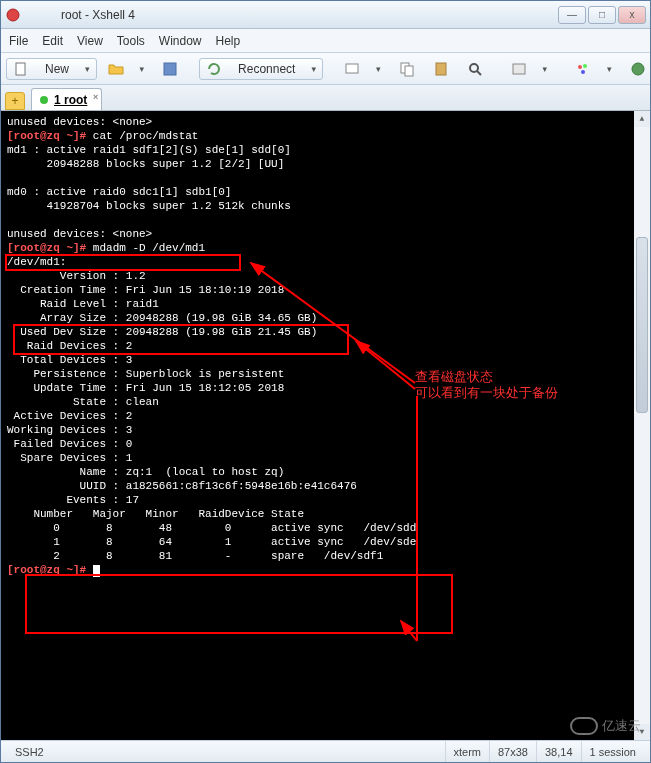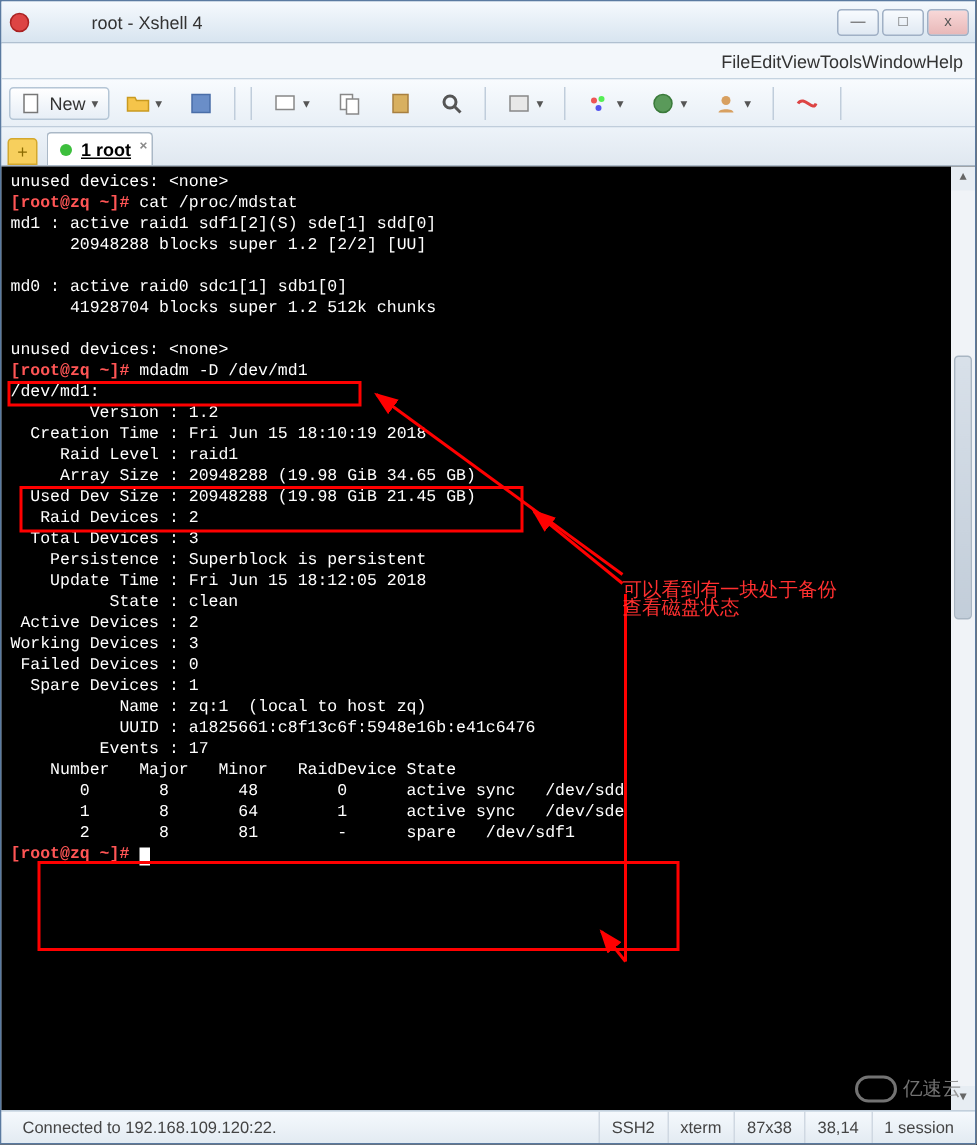--- a/index.html
+++ b/index.html
@@ -37,41 +37,41 @@
   color: #555;
 }
 .winbtn.close { background: linear-gradient(#f8d8d8,#e8b8b8); }
 .menubar {
   height: 24px;
   display: flex;
   align-items: center;
   padding: 0 8px;
   font-size: 12px;
   color: #333;
+  gap: 14px;
   background: #f3f7fb;
   border-bottom: 1px solid #c5d3e0;
-  justify-content: flex-end;
 }
 .menubar span { cursor: default; }
 .toolbar {
   height: 32px;
   background: linear-gradient(#f8fbfe,#e8eff6);
   border-bottom: 1px solid #c0cddb;
   display: flex;
   align-items: center;
   padding: 0 5px;
   gap: 4px;
 }
 .toolbtn {
   padding: 2px 6px;
   border: 1px solid transparent;
   border-radius: 3px;
   display: flex; align-items: center;
   font-size: 12px;
-  gap: 4px;
+  gap: 16px;
   color: #333;
 }
 .toolbtn.bord { border-color: #b5c6d6; background: linear-gradient(#fff,#e7eef6); }
 .ticon { width: 16px; height: 16px; display: inline-block; }
 .tsep { width: 1px; height: 22px; background: #c0cddb; margin: 0 3px; }
 .dropdown::after { content: " ▾"; font-size: 9px; color: #555; }
 .tabbar {
   height: 26px;
   background: linear-gradient(#edf3f9,#e0e8f0);
   display: flex;
@@ -209,20 +209,26 @@
       <span class="ticon"><svg viewBox="0 0 16 16">
             <path d="M1 4h5l1 2h8v7H1z" fill="#f5c44a" stroke="#c99a20"></path>
           </svg></span>
     </div>
     <div class="toolbtn">
       <span class="ticon"><svg viewBox="0 0 16 16">
             <rect x="2" y="2" width="12" height="12" fill="#6a8ec8" stroke="#4a6ea8"></rect>
           </svg></span>
     </div>
     <div class="tsep"></div>
+    <div class="toolbtn bord dropdown">
+      <span class="ticon"><svg viewBox="0 0 16 16">
+            <path d="M3 8a5 5 0 1 1 2 4" fill="none" stroke="#5a9a5a" stroke-width="2"></path>
+          </svg></span>
+      <span>Reconnect</span>
+    </div>
     <div class="tsep"></div>
     <div class="toolbtn dropdown">
         <span class="ticon"><svg viewBox="0 0 16 16">
             <rect x="2" y="3" width="12" height="9" fill="#fff" stroke="#888"></rect>
           </svg></span>
       </div>
     <div class="toolbtn">
         <span class="ticon"><svg viewBox="0 0 16 16">
             <rect x="2" y="2" width="8" height="10" fill="#fff" stroke="#888"></rect>
             <rect x="6" y="5" width="8" height="10" fill="#fff" stroke="#888"></rect>
@@ -331,32 +337,31 @@
           <marker id="arr" markerWidth="8" markerHeight="8" refX="7" refY="3" orient="auto">
             <path d="M0,0 L8,3 L0,6 z" fill="#ff0000"></path>
           </marker>
         </defs>
       <line x1="414" y1="272" x2="250" y2="152" stroke="#ff0000" stroke-width="2" marker-end="url(#arr)"></line>
       <line x1="414" y1="278" x2="355" y2="230" stroke="#ff0000" stroke-width="2" marker-end="url(#arr)"></line>
       <line x1="416" y1="285" x2="416" y2="530" stroke="#ff0000" stroke-width="2"></line>
       <line x1="416" y1="530" x2="400" y2="510" stroke="#ff0000" stroke-width="2" marker-end="url(#arr)"></line>
     </svg>
 
-    <div class="anno" style="left:414px; top:258px;margin-top:28px;">查看磁盘状态</div>
+    <div class="anno" style="left:414px; top:258px;">查看磁盘状态</div>
     <div class="anno" style="left:414px; top:274px;">可以看到有一块处于备份</div>
 
     <div class="scrollbar">
       <div class="arr" style="top:0;">▲</div>
       <div class="thumb"></div>
       <div class="arr" style="bottom:0;">▼</div>
     </div>
   </div>
 
   <div class="statusbar">
-    <div class="cell">Connected to 192.168.109.120:22.</div>
     <div class="cell">SSH2</div>
     <div class="cell">xterm</div>
     <div class="cell">87x38</div>
     <div class="cell">38,14</div>
     <div class="cell">1 session</div>
   </div>
 
 </div>
 
 <div class="watermark">

